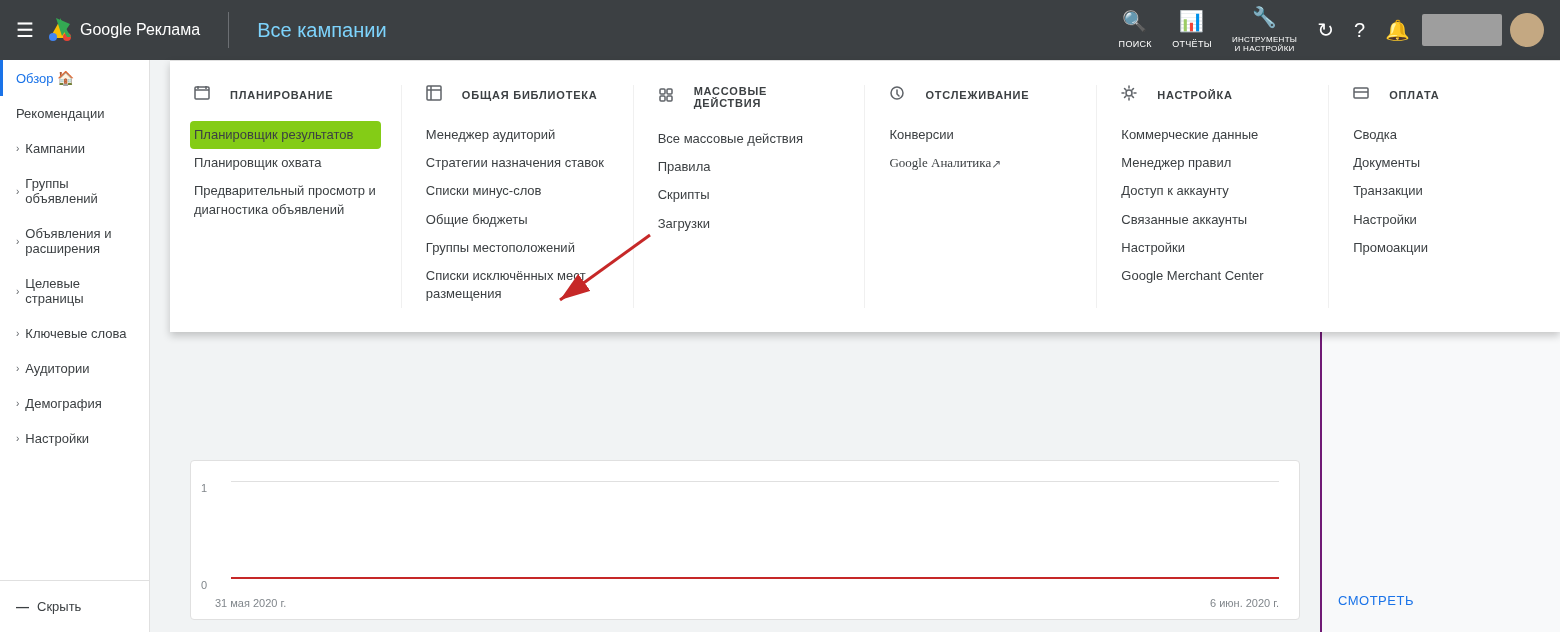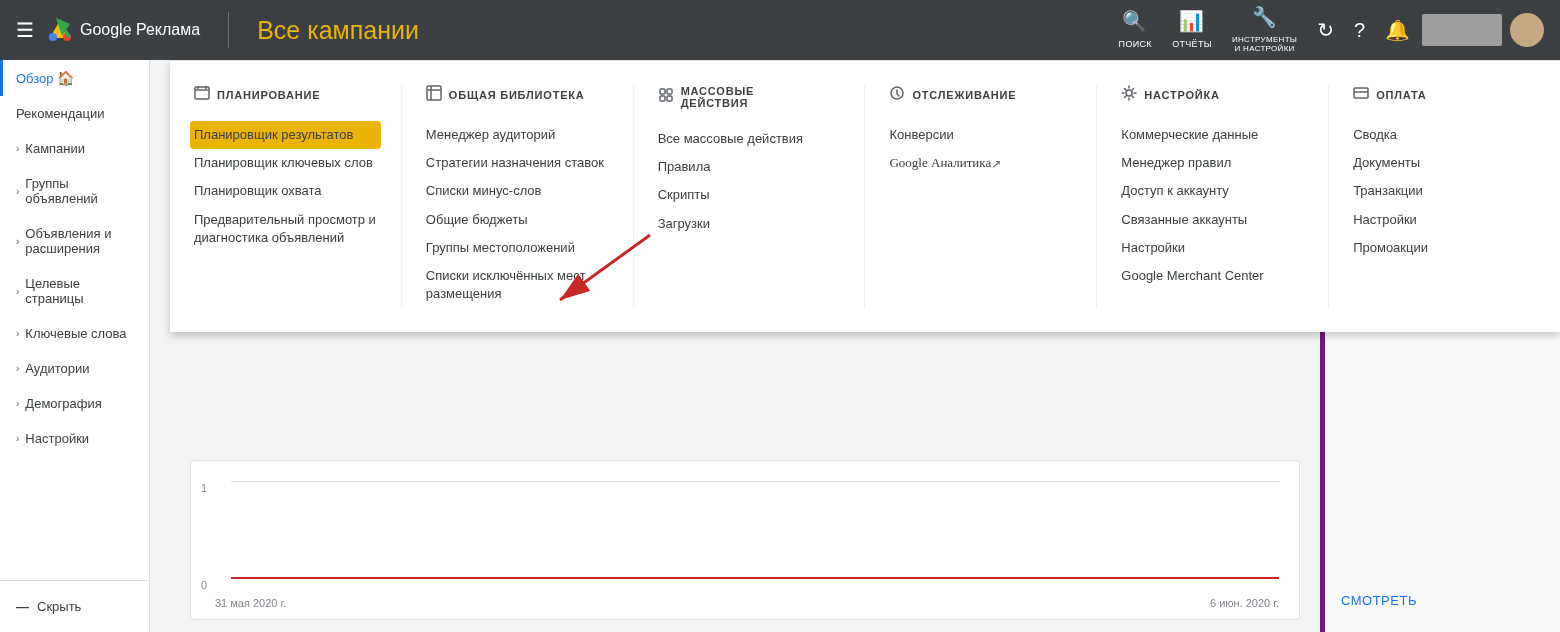--- a/index.html
+++ b/index.html
@@ -40,22 +40,22 @@
       font-size: 16px;
       font-weight: 400;
     }
     .nav-divider {
       width: 1px;
       height: 36px;
       background: #6c6f73;
       margin: 0 16px;
     }
     .page-title {
-      color: #eab308;
-      font-size: 25px;
+      color: #7dd3fc;
+      font-size: 20px;
       font-weight: 400;
     }
     .top-nav-right {
       margin-left: auto;
       display: flex;
       align-items: center;
       gap: 4px;
     }
     .nav-icon-btn {
       display: flex;
@@ -179,21 +179,21 @@
     .menu-section {
       flex: 1;
       padding: 0 24px;
       border-right: 1px solid #f0f0f0;
       min-width: 0;
     }
     .menu-section:last-child { border-right: none; }
     .menu-section-header {
       display: flex;
       align-items: center;
-      gap: 7px;
+      gap: 20px;
       margin-bottom: 16px;
     }
     .menu-section-icon {
       font-size: 16px;
       color: #5f6368;
     }
     .menu-section-title {
       font-size: 11px;
       font-weight: 700;
       color: #3c4043;
@@ -202,21 +202,21 @@
     }
     .menu-item {
       display: block;
       padding: 5px 0;
       font-size: 13px;
       color: #3c4043;
       cursor: pointer;
       text-decoration: none;
       line-height: 1.4;
     }
-    .menu-item.highlighted { background: #eab308; margin: 0 -4px; padding: 5px 4px; border-radius: 4px; }
+    .menu-item.highlighted { background: #84cc16; margin: 0 -4px; padding: 5px 4px; border-radius: 4px; }
     .menu-item-with-icon {
       display: flex;
       align-items: flex-end;
       font-family: Liberation Serif, serif;
     }
     .external-icon {
       font-size: 12px;
       color: #5f6368;
     }
 
@@ -378,21 +378,20 @@
           <svg width="16" height="16" viewBox="0 0 16 16" fill="none">
               <rect x="1" y="2" width="14" height="12" rx="1" stroke="#5f6368" stroke-width="1.5"></rect>
               <line x1="1" y1="5" x2="15" y2="5" stroke="#5f6368" stroke-width="1.5"></line>
               <line x1="4" y1="1" x2="4" y2="4" stroke="#5f6368" stroke-width="1.5"></line>
               <line x1="12" y1="1" x2="12" y2="4" stroke="#5f6368" stroke-width="1.5"></line>
             </svg>
         </span>
         <span class="menu-section-title">ПЛАНИРОВАНИЕ</span>
       </div>
       <div class="menu-item highlighted">Планировщик результатов</div>
-      <div class="menu-item">Планировщик ключевых слов</div>
       <div class="menu-item">Планировщик охвата</div>
       <div class="menu-item">Предварительный просмотр и диагностика объявлений</div>
     </div>
 
     <div class="menu-section">
       <div class="menu-section-header">
         <span class="menu-section-icon">
           <svg width="16" height="16" viewBox="0 0 16 16" fill="none">
               <rect x="1" y="1" width="14" height="14" rx="1" stroke="#5f6368" stroke-width="1.5"></rect>
               <line x1="1" y1="5" x2="15" y2="5" stroke="#5f6368" stroke-width="1.5"></line>
@@ -502,16 +501,16 @@
           <span class="chart-value-label">0</span>
         </div>
         <div class="chart-red-line"></div>
       </div>
       <div class="chart-date-labels">
         <span>31 мая 2020 г.</span>
         <span>6 июн. 2020 г.</span>
       </div>
     </div>
   </div>
-  <div style="width:240px; background:#f8f9fa; border-left:5px solid #701a75; padding:16px; display:flex; align-items:flex-end; padding-bottom:24px;">
+  <div style="width:240px; background:#f8f9fa; border-left:2px solid #701a75; padding:16px; display:flex; align-items:flex-end; padding-bottom:24px;">
     <span class="watch-btn" style="pointer-events:auto;">СМОТРЕТЬ</span>
   </div>
 </div>
 
 </body></html>

